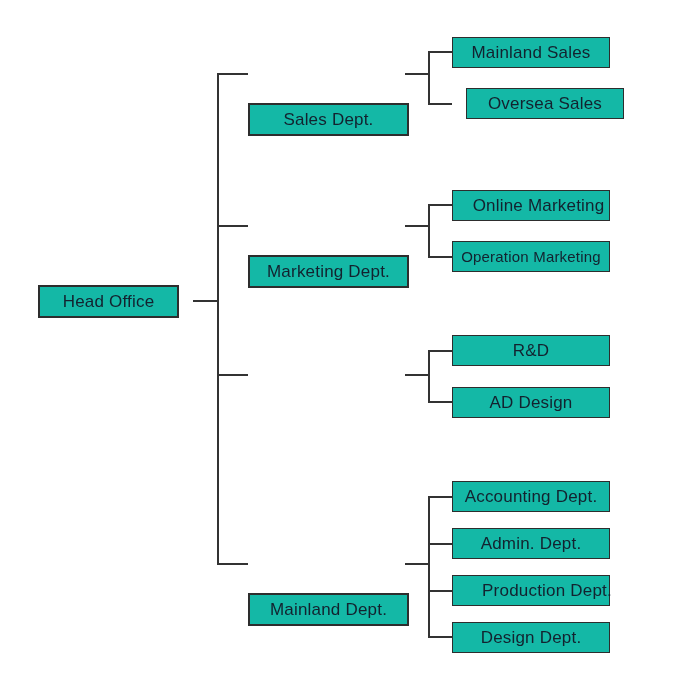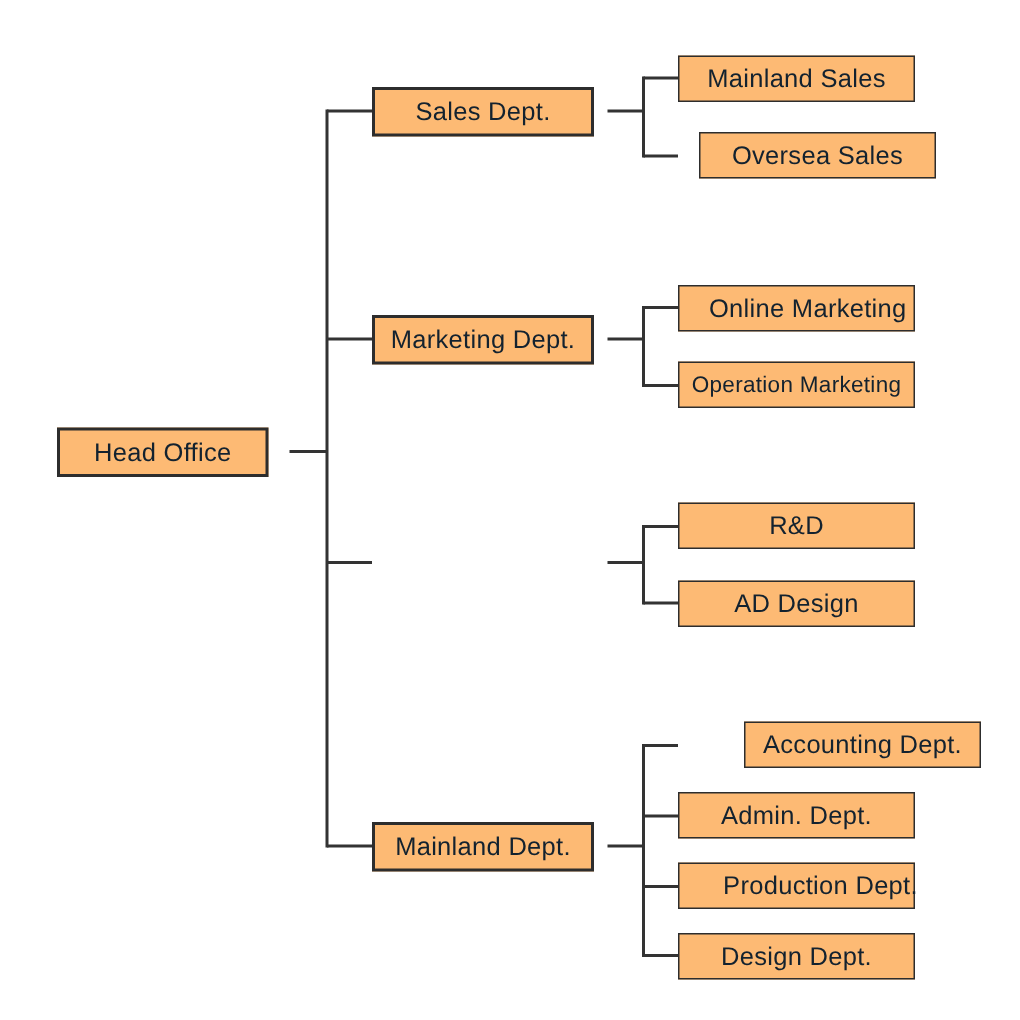--- a/index.html
+++ b/index.html
@@ -2,45 +2,45 @@
 <html><head>
 <meta charset="utf-8">
 <style>
   html,body{margin:0;padding:0;background:#ffffff;}
   .stage{
     position:relative;width:680px;height:680px;background:#ffffff;
     font-family:"Liberation Sans","DejaVu Sans",sans-serif;overflow:hidden;
   }
   .node{
     position:absolute;box-sizing:border-box;
-    background:#fdba74;border:2px solid #2d2d2d;
+    background:#14b8a6;border:2px solid #2d2d2d;
     display:flex;align-items:center;justify-content:center;
     color:#13222f;font-size:17px;letter-spacing:0.2px;
     white-space:nowrap;
   }
   .leaf{border-width:1.5px;}
   .leaf.small{font-size:15px;text-align:center;}
   .line{position:absolute;background:#333333;}
   
   .n-head{left:38px;top:285px;width:141px;height:33px;}
   
-  .dept{left:248px;width:148px;height:33px;}
+  .dept{left:248px;width:161px;height:33px;margin-top:45px;}
   .n-sales{top:58px;}
   .n-marketing{top:210px;}
   .n-rnd{top:359px;}
   .n-general{top:548px;}
   
   .leaf{left:452px;width:158px;height:31px;}
   .n-mainland{top:37px;}
   .n-oversea{top:88px;margin-left:14px;}
   .n-online{top:190px;padding-left:15px;}
   .n-operation{top:241px;}
   .n-rndleaf{top:335px;}
   .n-addesign{top:387px;}
-  .n-accounting{top:481px;margin-left:44px;}
+  .n-accounting{top:481px;}
   .n-admin{top:528px;}
   .n-production{top:575px;padding-left:32px;}
   .n-service{top:622px;}
   
   .l-head-stub{left:193px;top:300px;width:25px;height:2px;}
   .l-trunk{left:217px;top:73px;width:2px;height:492px;}
   .l-stub-sales{left:218px;top:73px;width:30px;height:2px;}
   .l-stub-marketing{left:218px;top:225px;width:30px;height:2px;}
   .l-stub-rnd{left:218px;top:374px;width:30px;height:2px;}
   .l-stub-general{left:218px;top:563px;width:30px;height:2px;}

